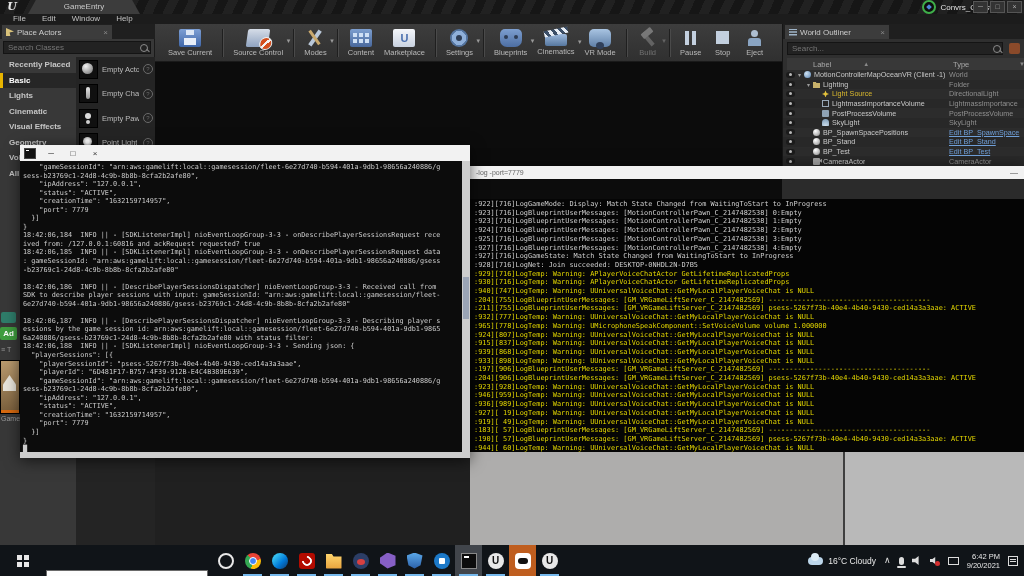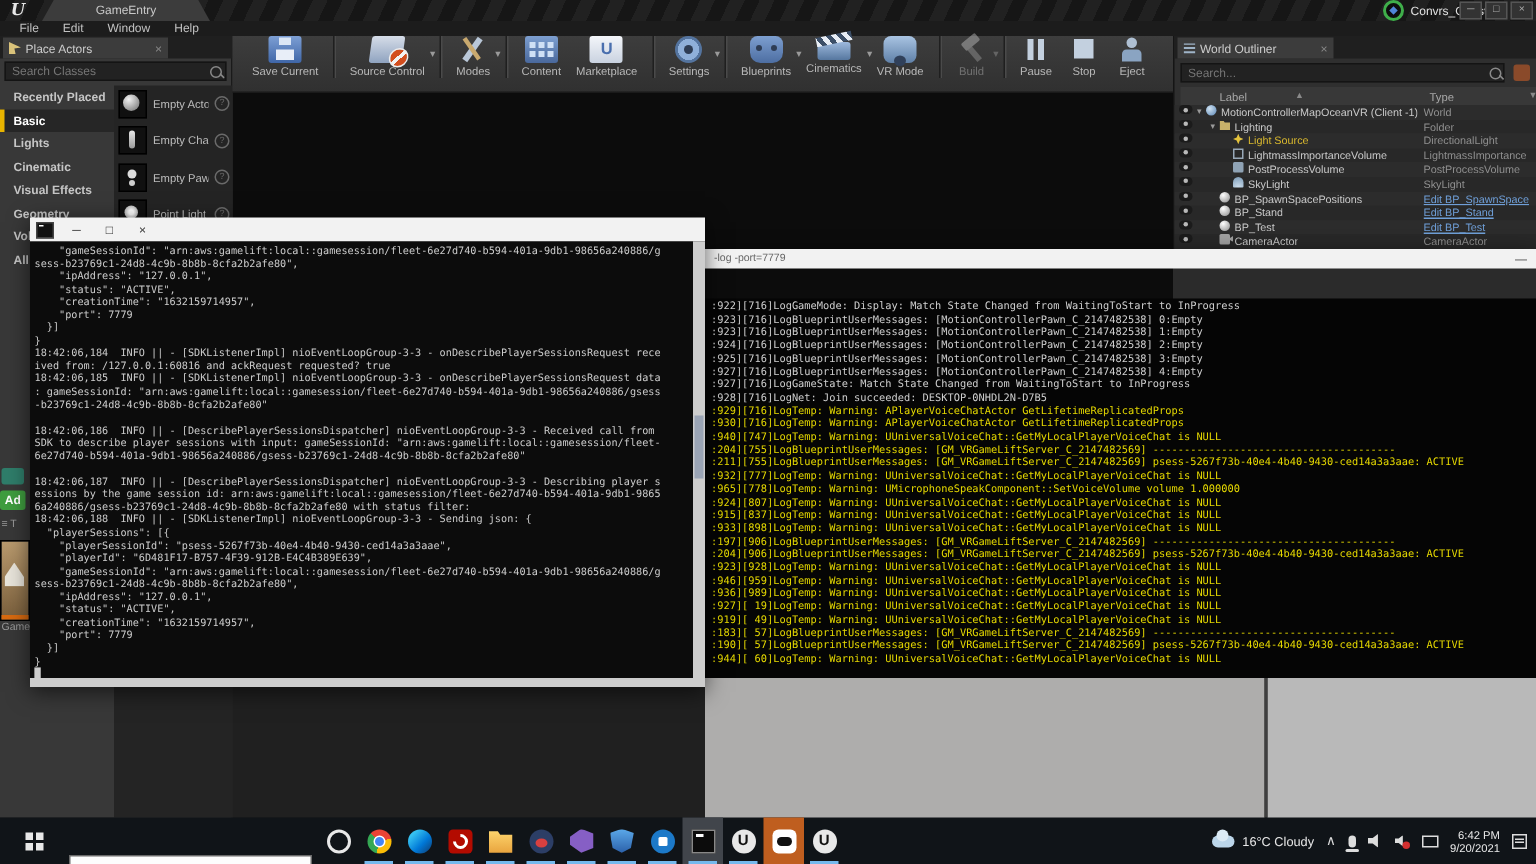--- a/index.html
+++ b/index.html
@@ -22,21 +22,21 @@
   #runtime-title{color:#e0e0e0;font-size:8px;}
   .winctl{display:flex;gap:2px;}
   .winctl span{width:13px;height:10px;background:#333;border:1px solid #555;color:#aaa;font-size:7px;
     line-height:9px;text-align:center;}
   #editor-winctl{right:2px;top:1px;}
   #menubar{left:0;top:14px;width:1024px;height:10px;background:#1c1c1c;display:flex;gap:2px;padding-left:6px;box-sizing:border-box;}
   .menu-item{color:#c2c2c2;font-size:8px;line-height:10px;padding:0 7px;}
 
   
   #toolbar{left:155px;top:24px;width:627px;height:38px;background:linear-gradient(#3d3d3d,#303030);
-    display:flex;align-items:flex-start;padding:0 8px;box-sizing:border-box;border-bottom:1px solid #1a1a1a;}
+    display:flex;align-items:center;padding:0 8px;box-sizing:border-box;border-bottom:1px solid #1a1a1a;}
   .tb-btn{display:flex;flex-direction:column;align-items:center;margin:0 5px;position:relative;}
   .tb-btn.disabled{opacity:.45;}
   .tb-lb{color:#b9b9b9;font-size:7.5px;margin-top:1px;white-space:nowrap;}
   .tb-caret{position:absolute;right:-7px;top:8px;color:#9a9a9a;font-size:7px;}
   .tb-sep{width:1px;height:28px;background:#1f1f1f;margin:0 5px;box-shadow:1px 0 0 #4a4a4a;}
   .tb-ic{width:22px;height:18px;position:relative;}
   .ic-save{background:linear-gradient(#7d9fd4,#3f66a8);border-radius:2px;}
   .ic-save:before{content:"";position:absolute;left:7px;top:1px;right:7px;height:5px;background:#dbe6f5;}
   .ic-save:after{content:"";position:absolute;left:5px;top:9px;right:5px;bottom:2px;background:#e8eef8;}
   .ic-source-control{background:linear-gradient(#d6dde8,#8fa3c0);border-radius:2px;transform:skewX(-8deg);}
@@ -122,21 +122,21 @@
   #wo-mag{left:210px;top:21px;}
   #wo-extra{position:absolute;left:226px;top:19px;width:11px;height:11px;background:#8a4a2a;border-radius:2px;}
   #wo-header{position:absolute;left:4px;top:34px;width:242px;height:12px;background:#383838;border-bottom:1px solid #222;
     display:flex;align-items:center;}
   .wo-col{color:#a8a8a8;font-size:7.5px;}
   #wo-col-label{margin-left:26px;}
   #wo-sort-asc{color:#8a8a8a;font-size:6px;margin-left:32px;}
   #wo-col-type{position:absolute;left:166px;}
   #wo-sort-desc{position:absolute;right:4px;color:#8a8a8a;font-size:6px;}
   #wo-rows{position:absolute;left:0;top:46px;width:242px;}
-  .wo-row{height:9.6px;display:flex;align-items:flex-start;position:relative;background:#2c2c2c;}
+  .wo-row{height:9.6px;display:flex;align-items:center;position:relative;background:#2c2c2c;}
   .wo-row:nth-child(even){background:#282828;}
   .eye{width:9px;height:6px;background:#1b1b1b;border-radius:3px;margin:0 3px 0 3px;position:relative;flex:none;}
   .eye:after{content:"";position:absolute;left:3px;top:1.5px;width:3px;height:3px;border-radius:50%;background:#b9b9b9;}
   .wo-arrow{color:#9a9a9a;font-size:6px;width:6px;flex:none;}
   .oi{width:7px;height:7px;flex:none;margin-right:3px;}
   .oi-world{border-radius:50%;background:radial-gradient(circle at 35% 35%,#cfe2f2,#5b86b5);}
   .oi-folder{background:#c8b16a;clip-path:polygon(0 15%,40% 15%,50% 30%,100% 30%,100% 100%,0 100%);}
   .oi-light{background:#e5c33c;clip-path:polygon(50% 0,65% 35%,100% 50%,65% 65%,50% 100%,35% 65%,0 50%,35% 35%);}
   .oi-volume{box-sizing:border-box;border:1px solid #98a8b8;background:transparent;}
   .oi-post{background:#8fa3b5;border-radius:1px;}
@@ -500,20 +500,21 @@
         <div class="log-line w">:928][716]LogNet: Join succeeded: DESKTOP-0NHDL2N-D7B5</div>
         <div class="log-line y">:929][716]LogTemp: Warning: APlayerVoiceChatActor GetLifetimeReplicatedProps</div>
         <div class="log-line y">:930][716]LogTemp: Warning: APlayerVoiceChatActor GetLifetimeReplicatedProps</div>
         <div class="log-line y">:940][747]LogTemp: Warning: UUniversalVoiceChat::GetMyLocalPlayerVoiceChat is NULL</div>
         <div class="log-line y">:204][755]LogBlueprintUserMessages: [GM_VRGameLiftServer_C_2147482569] ---------------------------------------</div>
         <div class="log-line y">:211][755]LogBlueprintUserMessages: [GM_VRGameLiftServer_C_2147482569] psess-5267f73b-40e4-4b40-9430-ced14a3a3aae: ACTIVE</div>
         <div class="log-line y">:932][777]LogTemp: Warning: UUniversalVoiceChat::GetMyLocalPlayerVoiceChat is NULL</div>
         <div class="log-line y">:965][778]LogTemp: Warning: UMicrophoneSpeakComponent::SetVoiceVolume volume 1.000000</div>
         <div class="log-line y">:924][807]LogTemp: Warning: UUniversalVoiceChat::GetMyLocalPlayerVoiceChat is NULL</div>
         <div class="log-line y">:915][837]LogTemp: Warning: UUniversalVoiceChat::GetMyLocalPlayerVoiceChat is NULL</div>
+        <div class="log-line y">:939][868]LogTemp: Warning: UUniversalVoiceChat::GetMyLocalPlayerVoiceChat is NULL</div>
         <div class="log-line y">:933][898]LogTemp: Warning: UUniversalVoiceChat::GetMyLocalPlayerVoiceChat is NULL</div>
         <div class="log-line y">:197][906]LogBlueprintUserMessages: [GM_VRGameLiftServer_C_2147482569] ---------------------------------------</div>
         <div class="log-line y">:204][906]LogBlueprintUserMessages: [GM_VRGameLiftServer_C_2147482569] psess-5267f73b-40e4-4b40-9430-ced14a3a3aae: ACTIVE</div>
         <div class="log-line y">:923][928]LogTemp: Warning: UUniversalVoiceChat::GetMyLocalPlayerVoiceChat is NULL</div>
         <div class="log-line y">:946][959]LogTemp: Warning: UUniversalVoiceChat::GetMyLocalPlayerVoiceChat is NULL</div>
         <div class="log-line y">:936][989]LogTemp: Warning: UUniversalVoiceChat::GetMyLocalPlayerVoiceChat is NULL</div>
         <div class="log-line y">:927][ 19]LogTemp: Warning: UUniversalVoiceChat::GetMyLocalPlayerVoiceChat is NULL</div>
         <div class="log-line y">:919][ 49]LogTemp: Warning: UUniversalVoiceChat::GetMyLocalPlayerVoiceChat is NULL</div>
         <div class="log-line y">:183][ 57]LogBlueprintUserMessages: [GM_VRGameLiftServer_C_2147482569] ---------------------------------------</div>
         <div class="log-line y">:190][ 57]LogBlueprintUserMessages: [GM_VRGameLiftServer_C_2147482569] psess-5267f73b-40e4-4b40-9430-ced14a3a3aae: ACTIVE</div>

